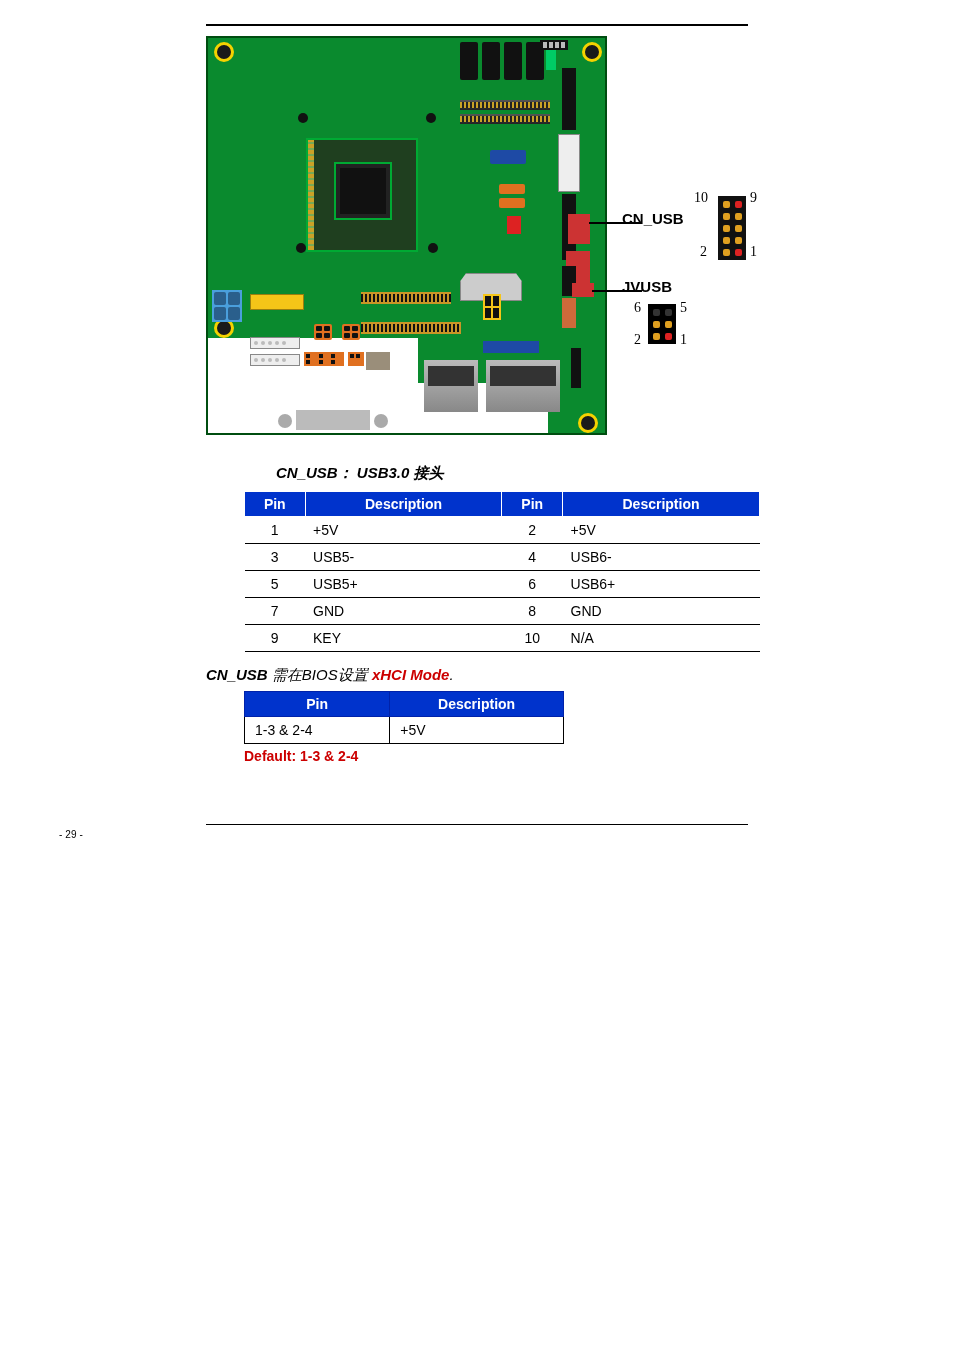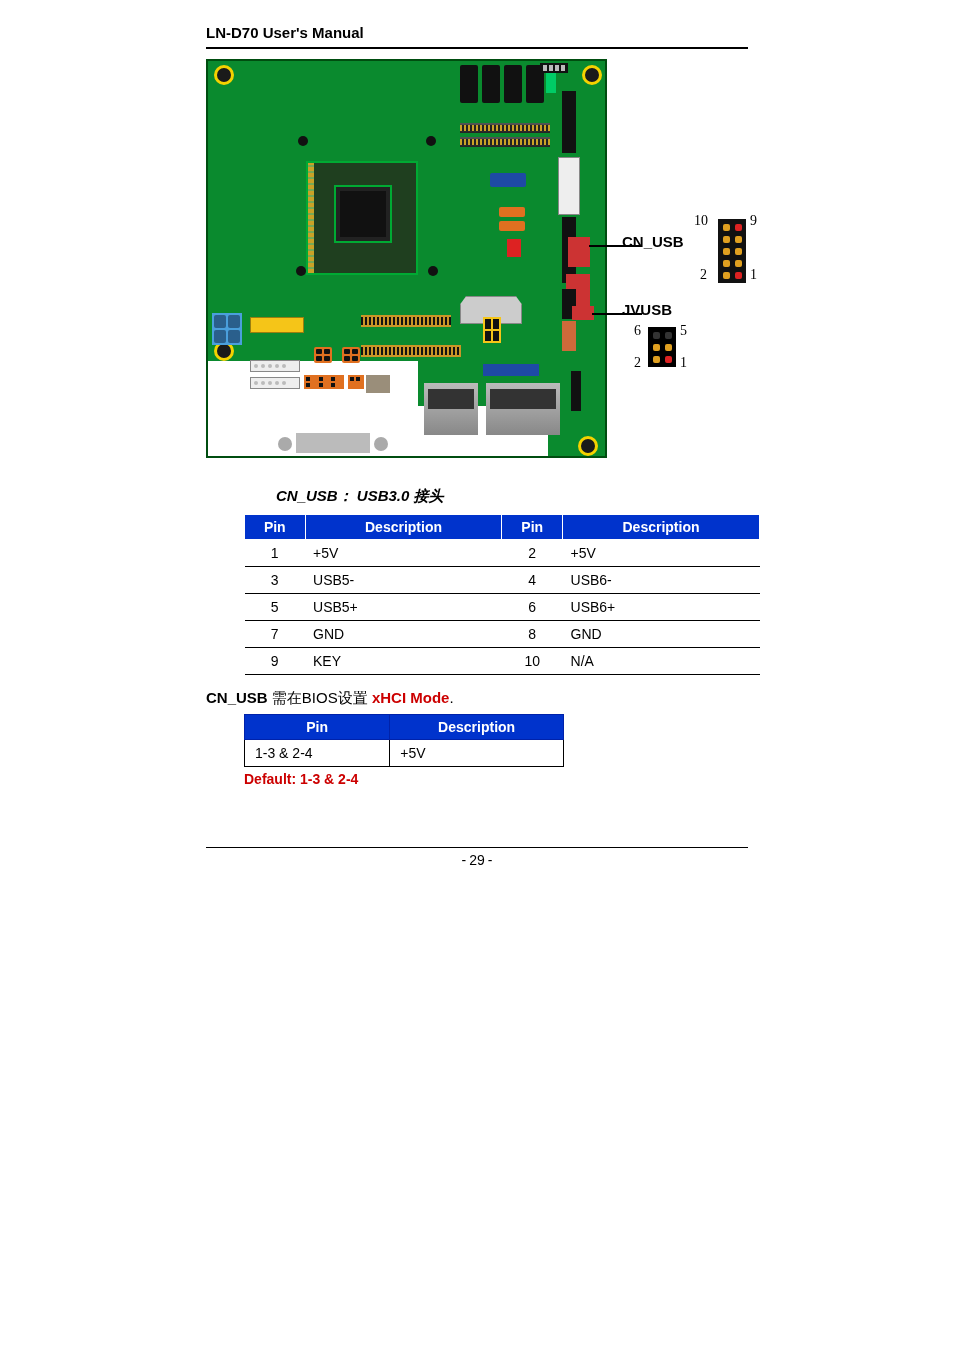--- a/index.html
+++ b/index.html
@@ -272,20 +272,21 @@
     border-bottom:1px solid #000;
     vertical-align:middle;
   }
   table.pin-table td.pin { text-align:center; width:46px;}
   table.pin-table th.pin { width:46px;}
   table.pin-table th.desc { width:190px;}
 
   .note {
     margin: 14px 0 6px 150px;
     font-size:15px;
+    font-style:italic;
   }
   .note .bold{font-weight:bold;}
   .note .red{color:#cc0000;font-weight:bold;}
 
   table.jvu-table {
     border-collapse: collapse;
     margin-left:188px;
     width:320px;
     font-size:14px;
   }
@@ -297,29 +298,28 @@
     padding:5px 10px; border:1px solid #000;
   }
   .default-note {
     margin:4px 0 0 188px;
     color:#cc0000; font-weight:bold; font-size:14px;
   }
 
   .page-footer-rule{
     border:none;border-top:1px solid #000;margin:60px 150px 4px 150px;
   }
-  .page-number{ text-align:center; font-size:14px; }
+  .page-number{ font-size:10px; }
   .page-number .dash{padding:0 3px;}
 </style>
 </head>
 <body>
 
 <div class="page">
 
-  <div class="header-title">LN-D70 User's Manual</div>
   <hr class="header-rule">
 
   <div class="figure-area">
     <div class="board">
 
       <div class="screwhole sh-tl"></div>
       <div class="screwhole sh-tr"></div>
       <div class="screwhole sh-bl"></div>
       <div class="screwhole sh-br"></div>
       <div class="standoff so1"></div>

